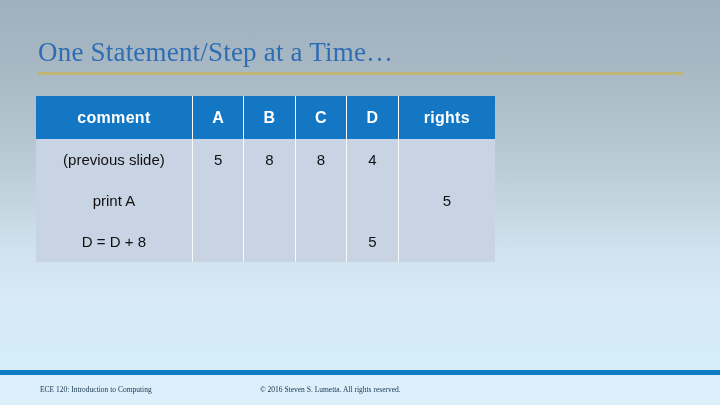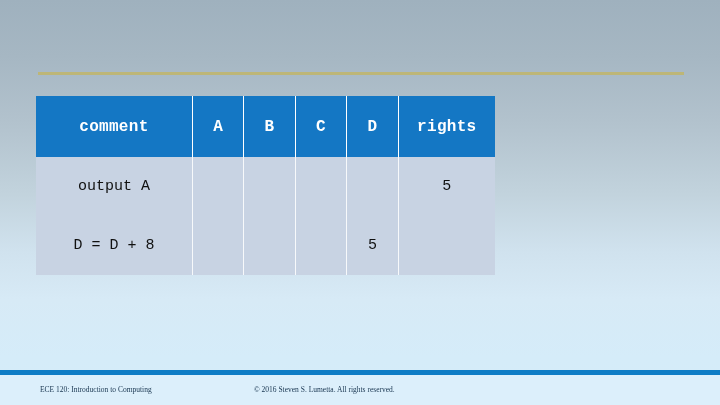--- a/index.html
+++ b/index.html
@@ -56,24 +56,24 @@
     top: 96px;
     width: 459px;
   }
   table.step-table {
     border-collapse: collapse;
     width: 459px;
     table-layout: fixed;
   }
   table.step-table th,
   table.step-table td {
-    padding: 16px;
+    padding: 7px;
     margin: 14px;
     text-align: center;
-    font-family: Liberation Mono, monospace;
+    font-family: Liberation Sans, sans-serif;
     font-size: 15px;
     color: #101010;
     height: 27px;
     vertical-align: middle;
     border-right: 1px solid rgba(255,255,255,0.85);
   }
   table.step-table th:last-child,
   table.step-table td:last-child {
     border-right: none;
   }
@@ -120,21 +120,21 @@
     position: absolute;
     left: 40px;
     top: 385px;
     font-size: 7.5px;
     color: #17344f;
     font-family: "Liberation Serif", serif;
     white-space: nowrap;
   }
   .footer-center {
     position: absolute;
-    left: 254px;
+    left: 260px;
     top: 385px;
     font-size: 7.5px;
     color: #17344f;
     font-family: "Liberation Serif", serif;
     white-space: nowrap;
   }
   .footer-right {
     position: absolute;
     left: 628px;
     top: 386px;
@@ -143,20 +143,21 @@
     font-family: "Liberation Serif", serif;
     white-space: nowrap;
     margin-top: 48px;
   }
 </style>
 </head>
 <body>
 
 <div class="slide">
 
+  <div class="title">One Statement/Step at a Time…</div>
   <div class="title-rule"></div>
 
   <div class="table-wrap">
     <table class="step-table">
       <colgroup>
         <col class="col-comment">
         <col class="col-var">
         <col class="col-var">
         <col class="col-var">
         <col class="col-var">
@@ -167,21 +168,29 @@
           <th>comment</th>
           <th>A</th>
           <th>B</th>
           <th>C</th>
           <th>D</th>
           <th>rights</th>
         </tr>
       </thead>
       <tbody>
         <tr class="row-dark">
-          <td class="cell-comment">output A</td>
+          <td class="cell-comment">(previous slide)</td>
+          <td class="cell-val">5</td>
+          <td class="cell-val">8</td>
+          <td class="cell-val">8</td>
+          <td class="cell-val">4</td>
+          <td class="cell-val"></td>
+        </tr>
+        <tr class="row-dark">
+          <td class="cell-comment">print A</td>
           <td class="cell-val"></td>
           <td class="cell-val"></td>
           <td class="cell-val"></td>
           <td class="cell-val"></td>
           <td class="cell-val">5</td>
         </tr>
         <tr class="row-dark">
           <td class="cell-comment">D = D + 8</td>
           <td class="cell-val"></td>
           <td class="cell-val"></td>

